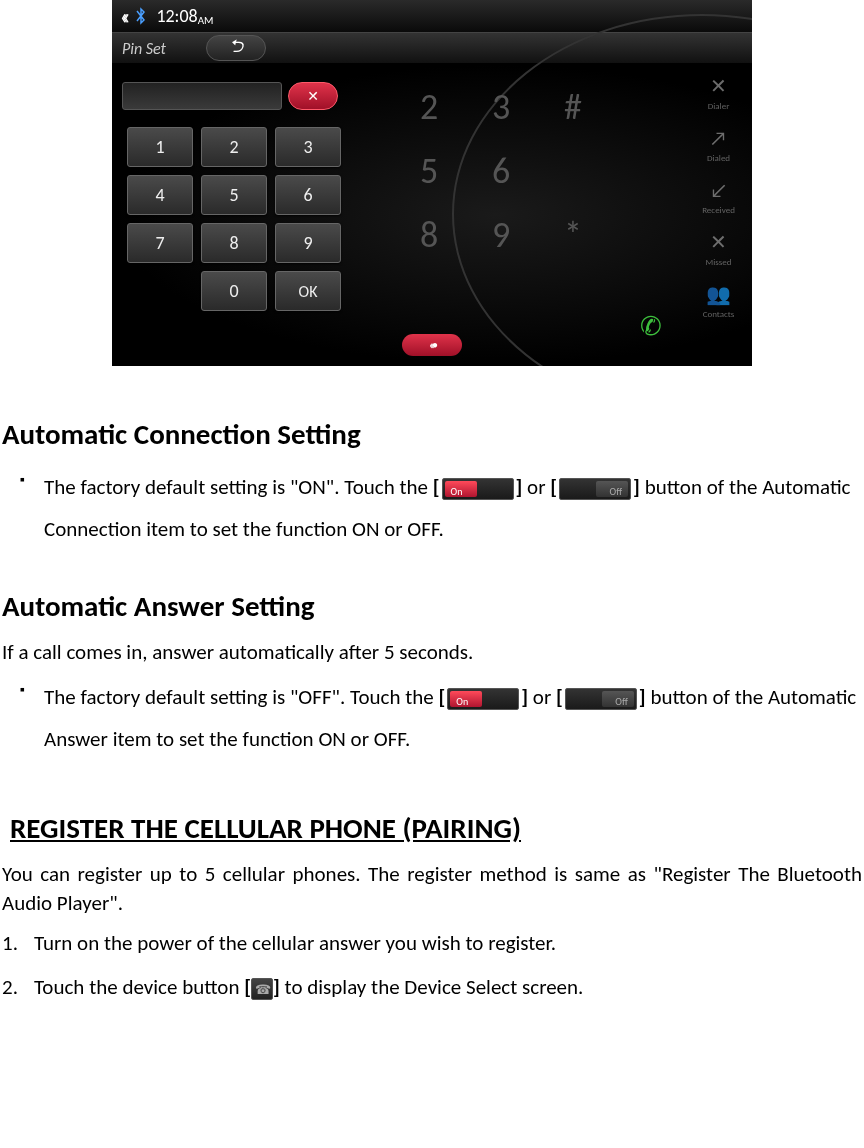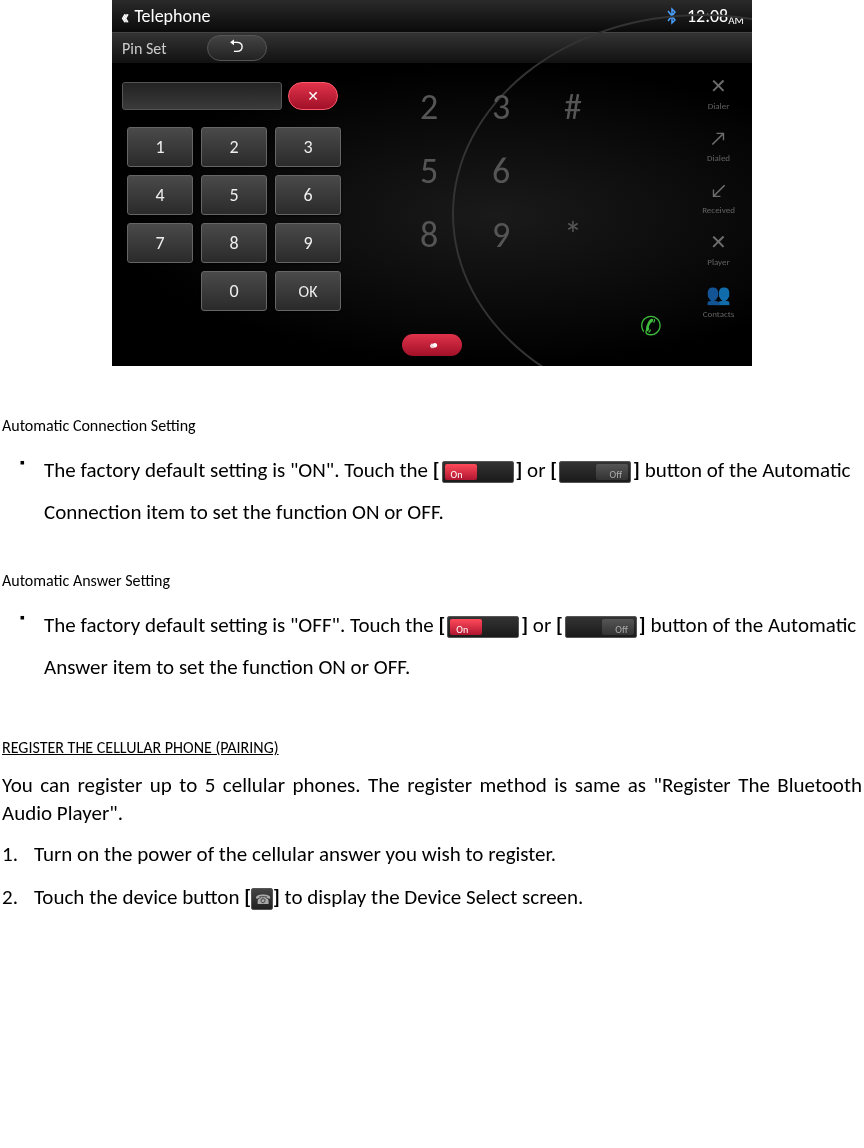--- a/index.html
+++ b/index.html
@@ -45,20 +45,21 @@
     .pinset-bar {
       height: 32px;
       background: linear-gradient(#333, #111);
       display: flex;
       align-items: center;
       padding: 0 10px;
       color: #ccc;
       font-size: 16px;
       border-top: 1px solid #444;
       border-bottom: 1px solid #000;
+      font-style: italic;
     }
     .pinset-back {
       width: 60px; height: 26px;
       background: linear-gradient(#444,#222);
       border-radius: 13px;
       border: 1px solid #555;
       margin-left: 40px;
       display: flex;
       align-items: center;
       justify-content: center;
@@ -184,28 +185,29 @@
       font-size: 12px;
       display: flex;
       align-items: center;
       justify-content: center;
       letter-spacing: -3px;
     }
 
     
     .doc { padding: 0 2px; }
     h2 {
-      font-size: 16px;
-      font-weight: normal;
+      font-size: 29px;
+      font-weight: bold;
       margin-top: 16px;
       margin-bottom: 14px;
     }
     h2.underline {
       text-decoration: underline;
       margin-top: 50px;
+      margin-left: 8px;
     }
     p {
       margin-bottom: 10px;
       line-height: 1.35;
     }
     .bullet-item {
       display: flex;
       margin: 8px 0 8px 18px;
       line-height: 2.0;
     }
@@ -288,21 +290,20 @@
       top: 1px;
     }
     .justify { text-align: justify; }
   </style>
 </head>
 <body>
 
 <div class="screenshot-container">
   <div class="status-bar">
     <span class="status-chevrons">‹‹‹</span>
-    <span class="status-title">Telephone</span>
     <span class="bt-icon">
       <svg viewBox="0 0 14 20" width="14" height="20">
           <path d="M3 5 L10 14 L7 17 L7 3 L10 6 L3 15" stroke="#4a9fff" stroke-width="1.5" fill="none"></path>
         </svg>
     </span>
     <span class="status-time">
       <span>12:08</span><span class="status-time-am">AM</span>
     </span>
   </div>
   <div class="pinset-bar">
@@ -340,21 +341,21 @@
       <div class="right-icon-item">
           <span class="right-icon-glyph">↗</span>
           <span>Dialed</span>
         </div>
       <div class="right-icon-item">
           <span class="right-icon-glyph">↙</span>
           <span>Received</span>
         </div>
       <div class="right-icon-item">
           <span class="right-icon-glyph">✕</span>
-          <span>Player</span>
+          <span>Missed</span>
         </div>
       <div class="right-icon-item">
           <span class="right-icon-glyph">👥</span>
           <span>Contacts</span>
         </div>
     </div>
 
     <div class="pin-input-row">
       <div class="pin-input"></div>
       <div class="pin-clear">✕</div>
@@ -416,20 +417,21 @@
 
   <h2>Automatic Connection Setting</h2>
   <div class="bullet-item">
     <span class="bullet-marker">▪</span>
     <span class="bullet-text">
       <span>The factory default setting is "ON". Touch the </span><b>[</b><span class="toggle-graphic toggle-on"></span><b>]</b><span> or </span><b>[</b><span class="toggle-graphic toggle-off"></span><b>]</b><span> button of the Automatic Connection item to set the function ON or OFF.</span>
     </span>
   </div>
 
   <h2 style="margin-top:38px">Automatic Answer Setting</h2>
+  <p>If a call comes in, answer automatically after 5 seconds.</p>
   <div class="bullet-item">
     <span class="bullet-marker">▪</span>
     <span class="bullet-text">
       <span>The factory default setting is "OFF". Touch the </span><b>[</b><span class="toggle-graphic toggle-on"></span><b>]</b><span> or </span><b>[</b><span class="toggle-graphic toggle-off"></span><b>]</b><span> button of the Automatic Answer item to set the function ON or OFF.</span>
     </span>
   </div>
 
   <h2 class="underline">REGISTER THE CELLULAR PHONE (PAIRING)</h2>
   <p class="justify">You can register up to 5 cellular phones. The register method is same as "Register The Bluetooth Audio Player".</p>
   <div class="num-item">

